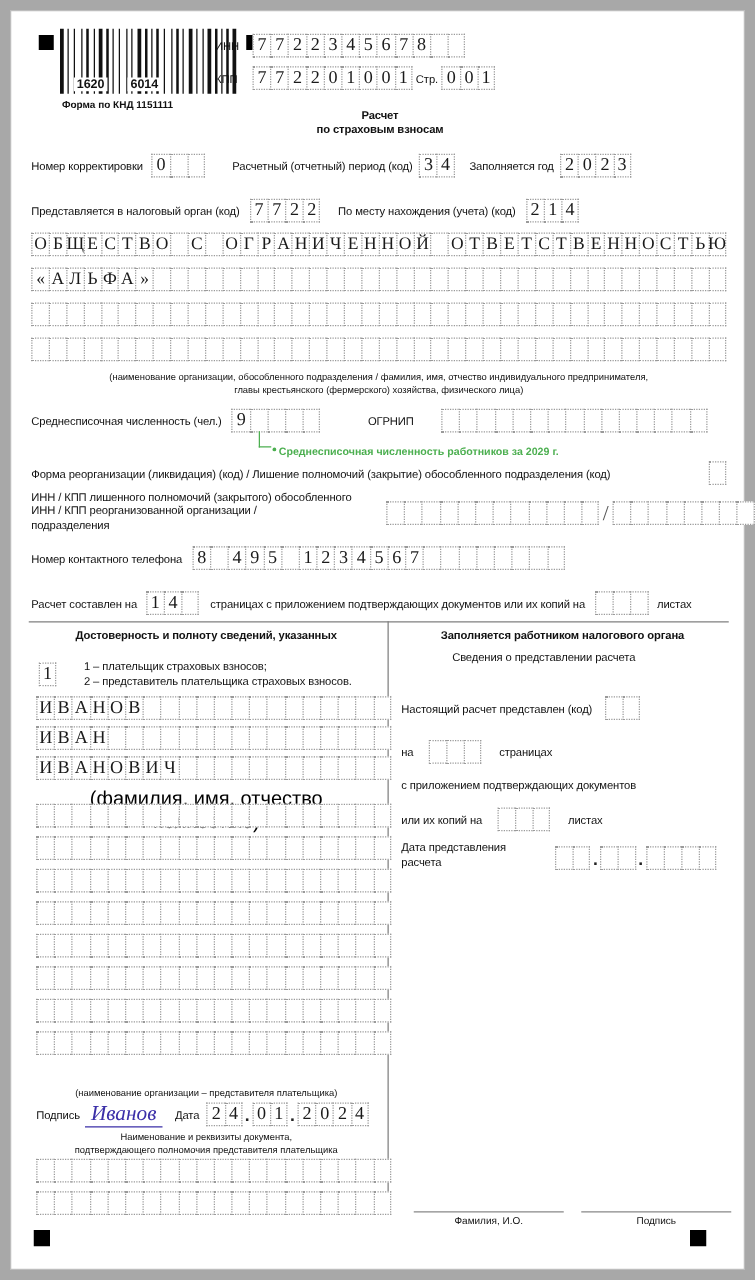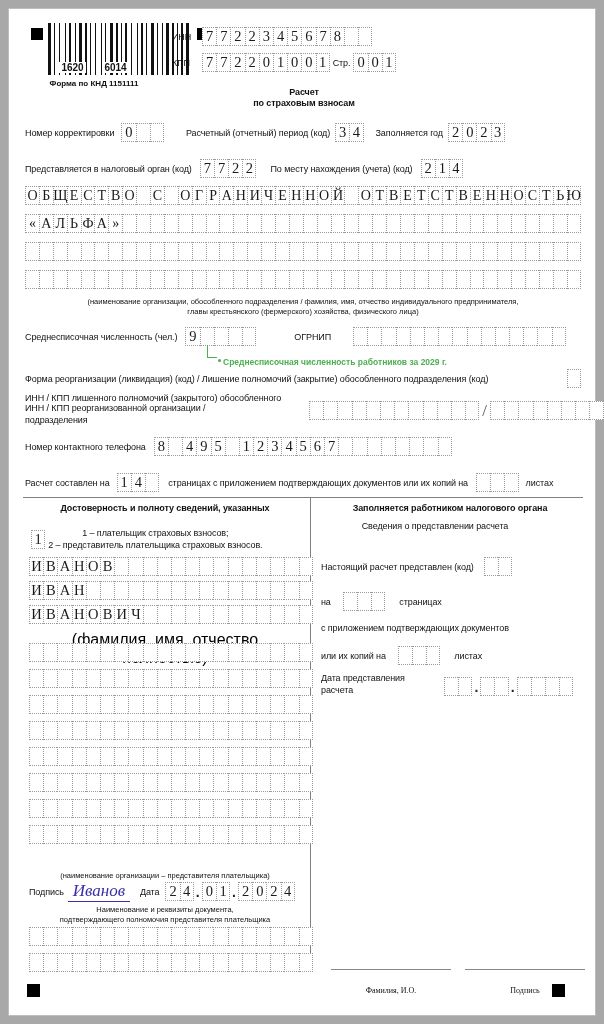--- a/index.html
+++ b/index.html
@@ -86,21 +86,21 @@
   .ann { color: #4CAF50; font-size: 8.5px; white-space: nowrap; font-weight: bold; }
   .ann-line { position: absolute; border-left: 1.3px solid #4CAF50; border-bottom: 1.3px solid #4CAF50; }
   .ann-dot { display: inline-block; width: 3px; height: 3px; background: #4CAF50; border-radius: 50%; vertical-align: middle; margin-right: 2px; }
 
   .slash { font-family: "Liberation Serif", serif; font-size: 17px; color: #555; padding: 0 3px; line-height: 17px; }
   .dot-sep { font-size: 14px; color: #222; padding: 0 2px; font-weight: bold; }
 
   .sig { color: #3b2fa8; font-family: "Liberation Serif", serif; font-style: italic; font-size: 17px; }
   .sig-underline { border-bottom: 1.2px solid #3b2fa8; display:inline-block; padding:0 2px; }
 
-  .underline-lbl { border-top: 1px solid #888; padding-top: 16px; text-align: center; font-size: 8px; color:#111;font-family:Liberation Serif, serif; }
+  .underline-lbl { border-top: 1px solid #888; padding-top: 2px; text-align: center; font-size: 8px; color:#111; }
 </style>
 </head>
 <body>
 
 <div id="page">
   <div id="sheet">
 
     <div class="corner" style="left:18px; top:975px;"></div>
     <div class="corner" style="left:543px; top:975px;"></div>
 
@@ -553,21 +553,21 @@
     <div class="vline" style="left:301px; top:488px; height:472px;"></div>
 
     <div class="abs center" style="left:20px; top:494px; width:272px;">
       <div class="lbl lbl-b">Достоверность и полноту сведений, указанных</div>
     </div>
 
     <div class="abs flexrow" style="left:22px; top:519px;">
       <div class="cells big" id="confirm-code-cells">
           <div class="cell">1</div>
         </div>
-      <div style="margin-left:3px;text-align:center;">
+      <div style="margin-left:22px;">
         <div class="lbl">1 – плательщик страховых взносов;</div>
         <div class="lbl" style="margin-top:2px;">2 – представитель плательщика страховых взносов.</div>
       </div>
     </div>
 
     <div class="abs" style="left:20px; top:548px;" id="fio-rows">
         <div class="cells big" style="margin-bottom: 5px;">
           <div class="cell">И</div>
           <div class="cell">В</div>
           <div class="cell">А</div>

